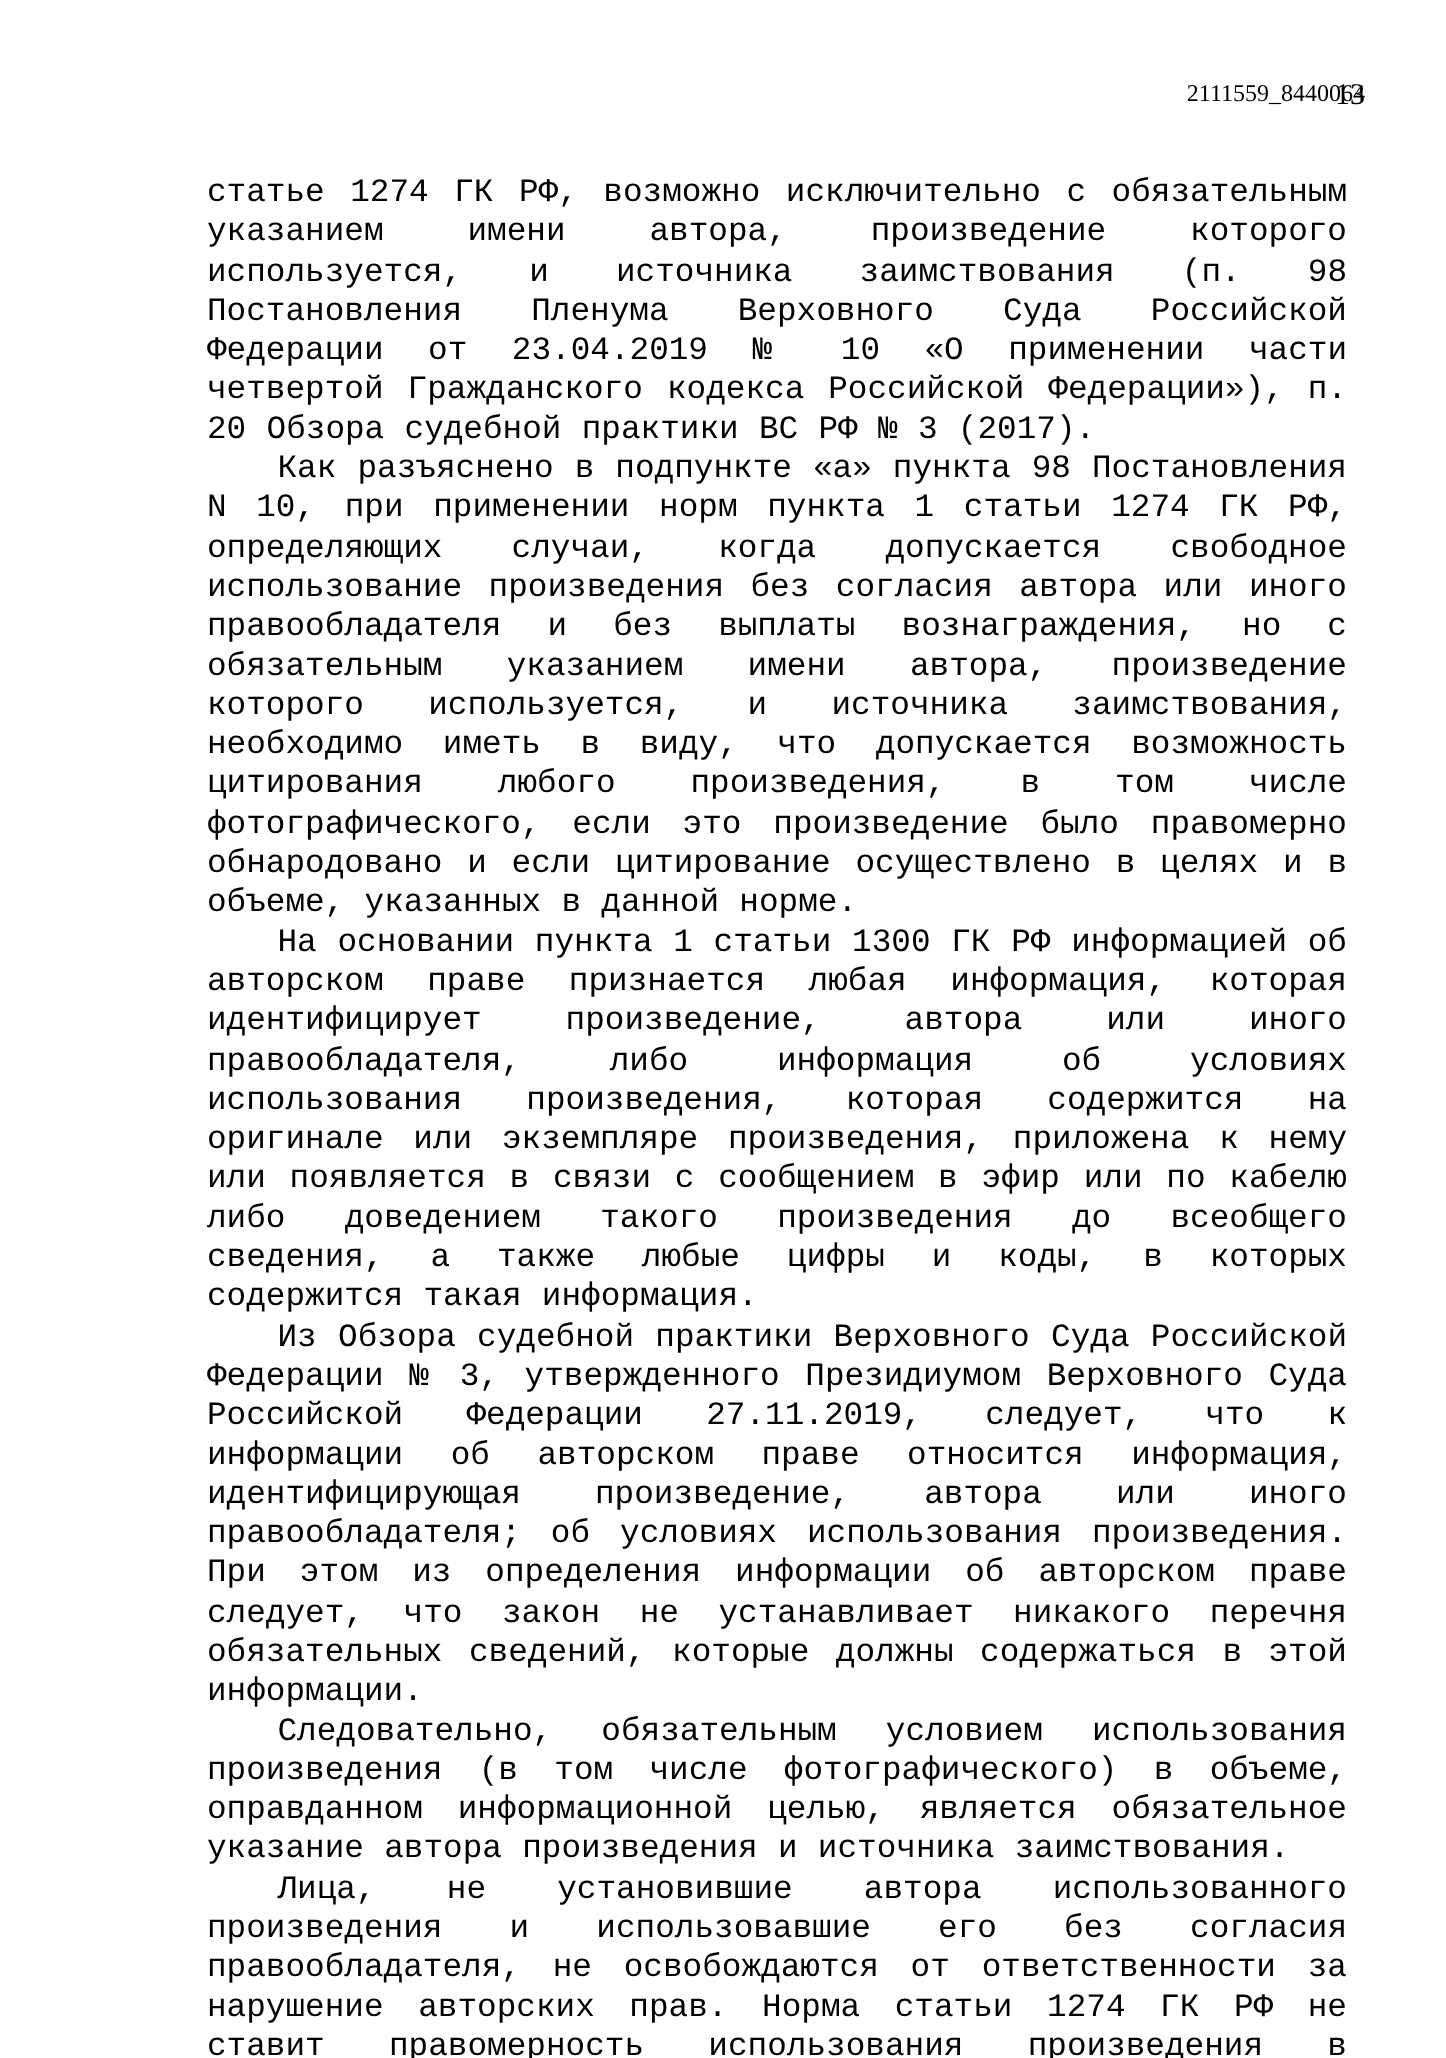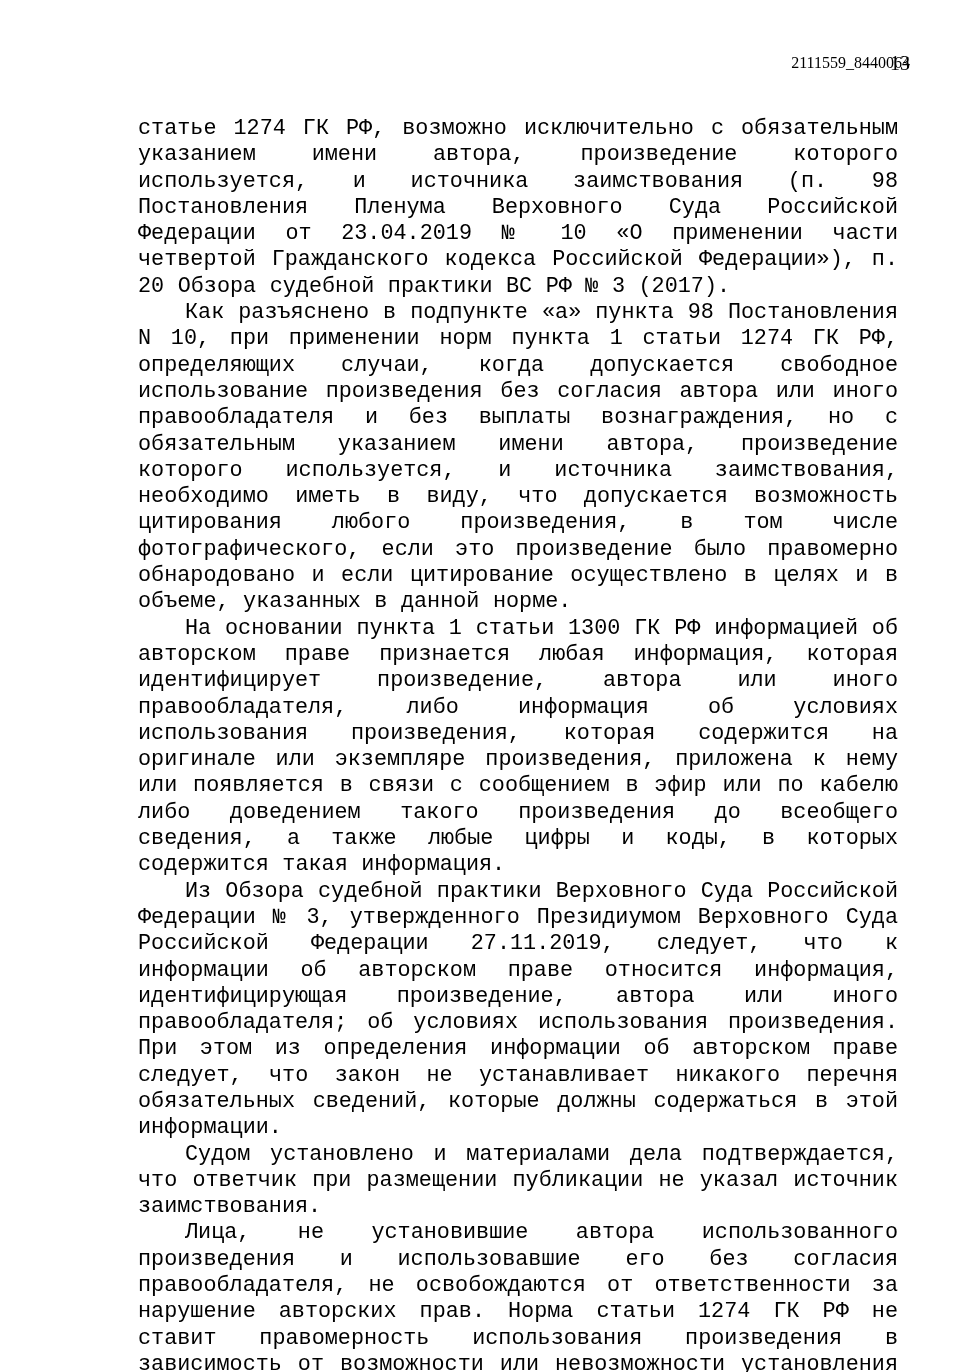--- a/index.html
+++ b/index.html
@@ -68,16 +68,16 @@
 <div class="page">
   <div class="page-header">
     <span class="page-num">13</span>
     <span class="doc-id">2111559_8440064</span>
   </div>
   <div class="doc-body">
     <p class="par continuation">статье 1274 ГК РФ, возможно исключительно с обязательным указанием имени автора, произведение которого используется, и источника заимствования (п. 98 Постановления Пленума Верховного Суда Российской Федерации от 23.04.2019 № 10 «О применении части четвертой Гражданского кодекса Российской Федерации»), п. 20 Обзора судебной практики ВС РФ № 3 (2017).</p>
     <p class="par">Как разъяснено в подпункте «а» пункта 98 Постановления N 10, при применении норм пункта 1 статьи 1274 ГК РФ, определяющих случаи, когда допускается свободное использование произведения без согласия автора или иного правообладателя и без выплаты вознаграждения, но с обязательным указанием имени автора, произведение которого используется, и источника заимствования, необходимо иметь в виду, что допускается возможность цитирования любого произведения, в том числе фотографического, если это произведение было правомерно обнародовано и если цитирование осуществлено в целях и в объеме, указанных в данной норме.</p>
     <p class="par">На основании пункта 1 статьи 1300 ГК РФ информацией об авторском праве признается любая информация, которая идентифицирует произведение, автора или иного правообладателя, либо информация об условиях использования произведения, которая содержится на оригинале или экземпляре произведения, приложена к нему или появляется в связи с сообщением в эфир или по кабелю либо доведением такого произведения до всеобщего сведения, а также любые цифры и коды, в которых содержится такая информация.</p>
     <p class="par">Из Обзора судебной практики Верховного Суда Российской Федерации № 3, утвержденного Президиумом Верховного Суда Российской Федерации 27.11.2019, следует, что к информации об авторском праве относится информация, идентифицирующая произведение, автора или иного правообладателя; об условиях использования произведения. При этом из определения информации об авторском праве следует, что закон не устанавливает никакого перечня обязательных сведений, которые должны содержаться в этой информации.</p>
-    <p class="par">Судом установлено и материалами дела подтверждается, что ответчик при размещении публикации не указал источник заимствования.</p>
+    <p class="par">Следовательно, обязательным условием использования произведения (в том числе фотографического) в объеме, оправданном информационной целью, является обязательное указание автора произведения и источника заимствования.</p>
     <p class="par">Лица, не установившие автора использованного произведения и использовавшие его без согласия правообладателя, не освобождаются от ответственности за нарушение авторских прав. Норма статьи 1274 ГК РФ не ставит правомерность использования произведения в зависимость от возможности или невозможности установления авторства, а императивно устанавливает возможность свободного использования произведения (в том</p>
   </div>
 </div>
 
 </body></html>

